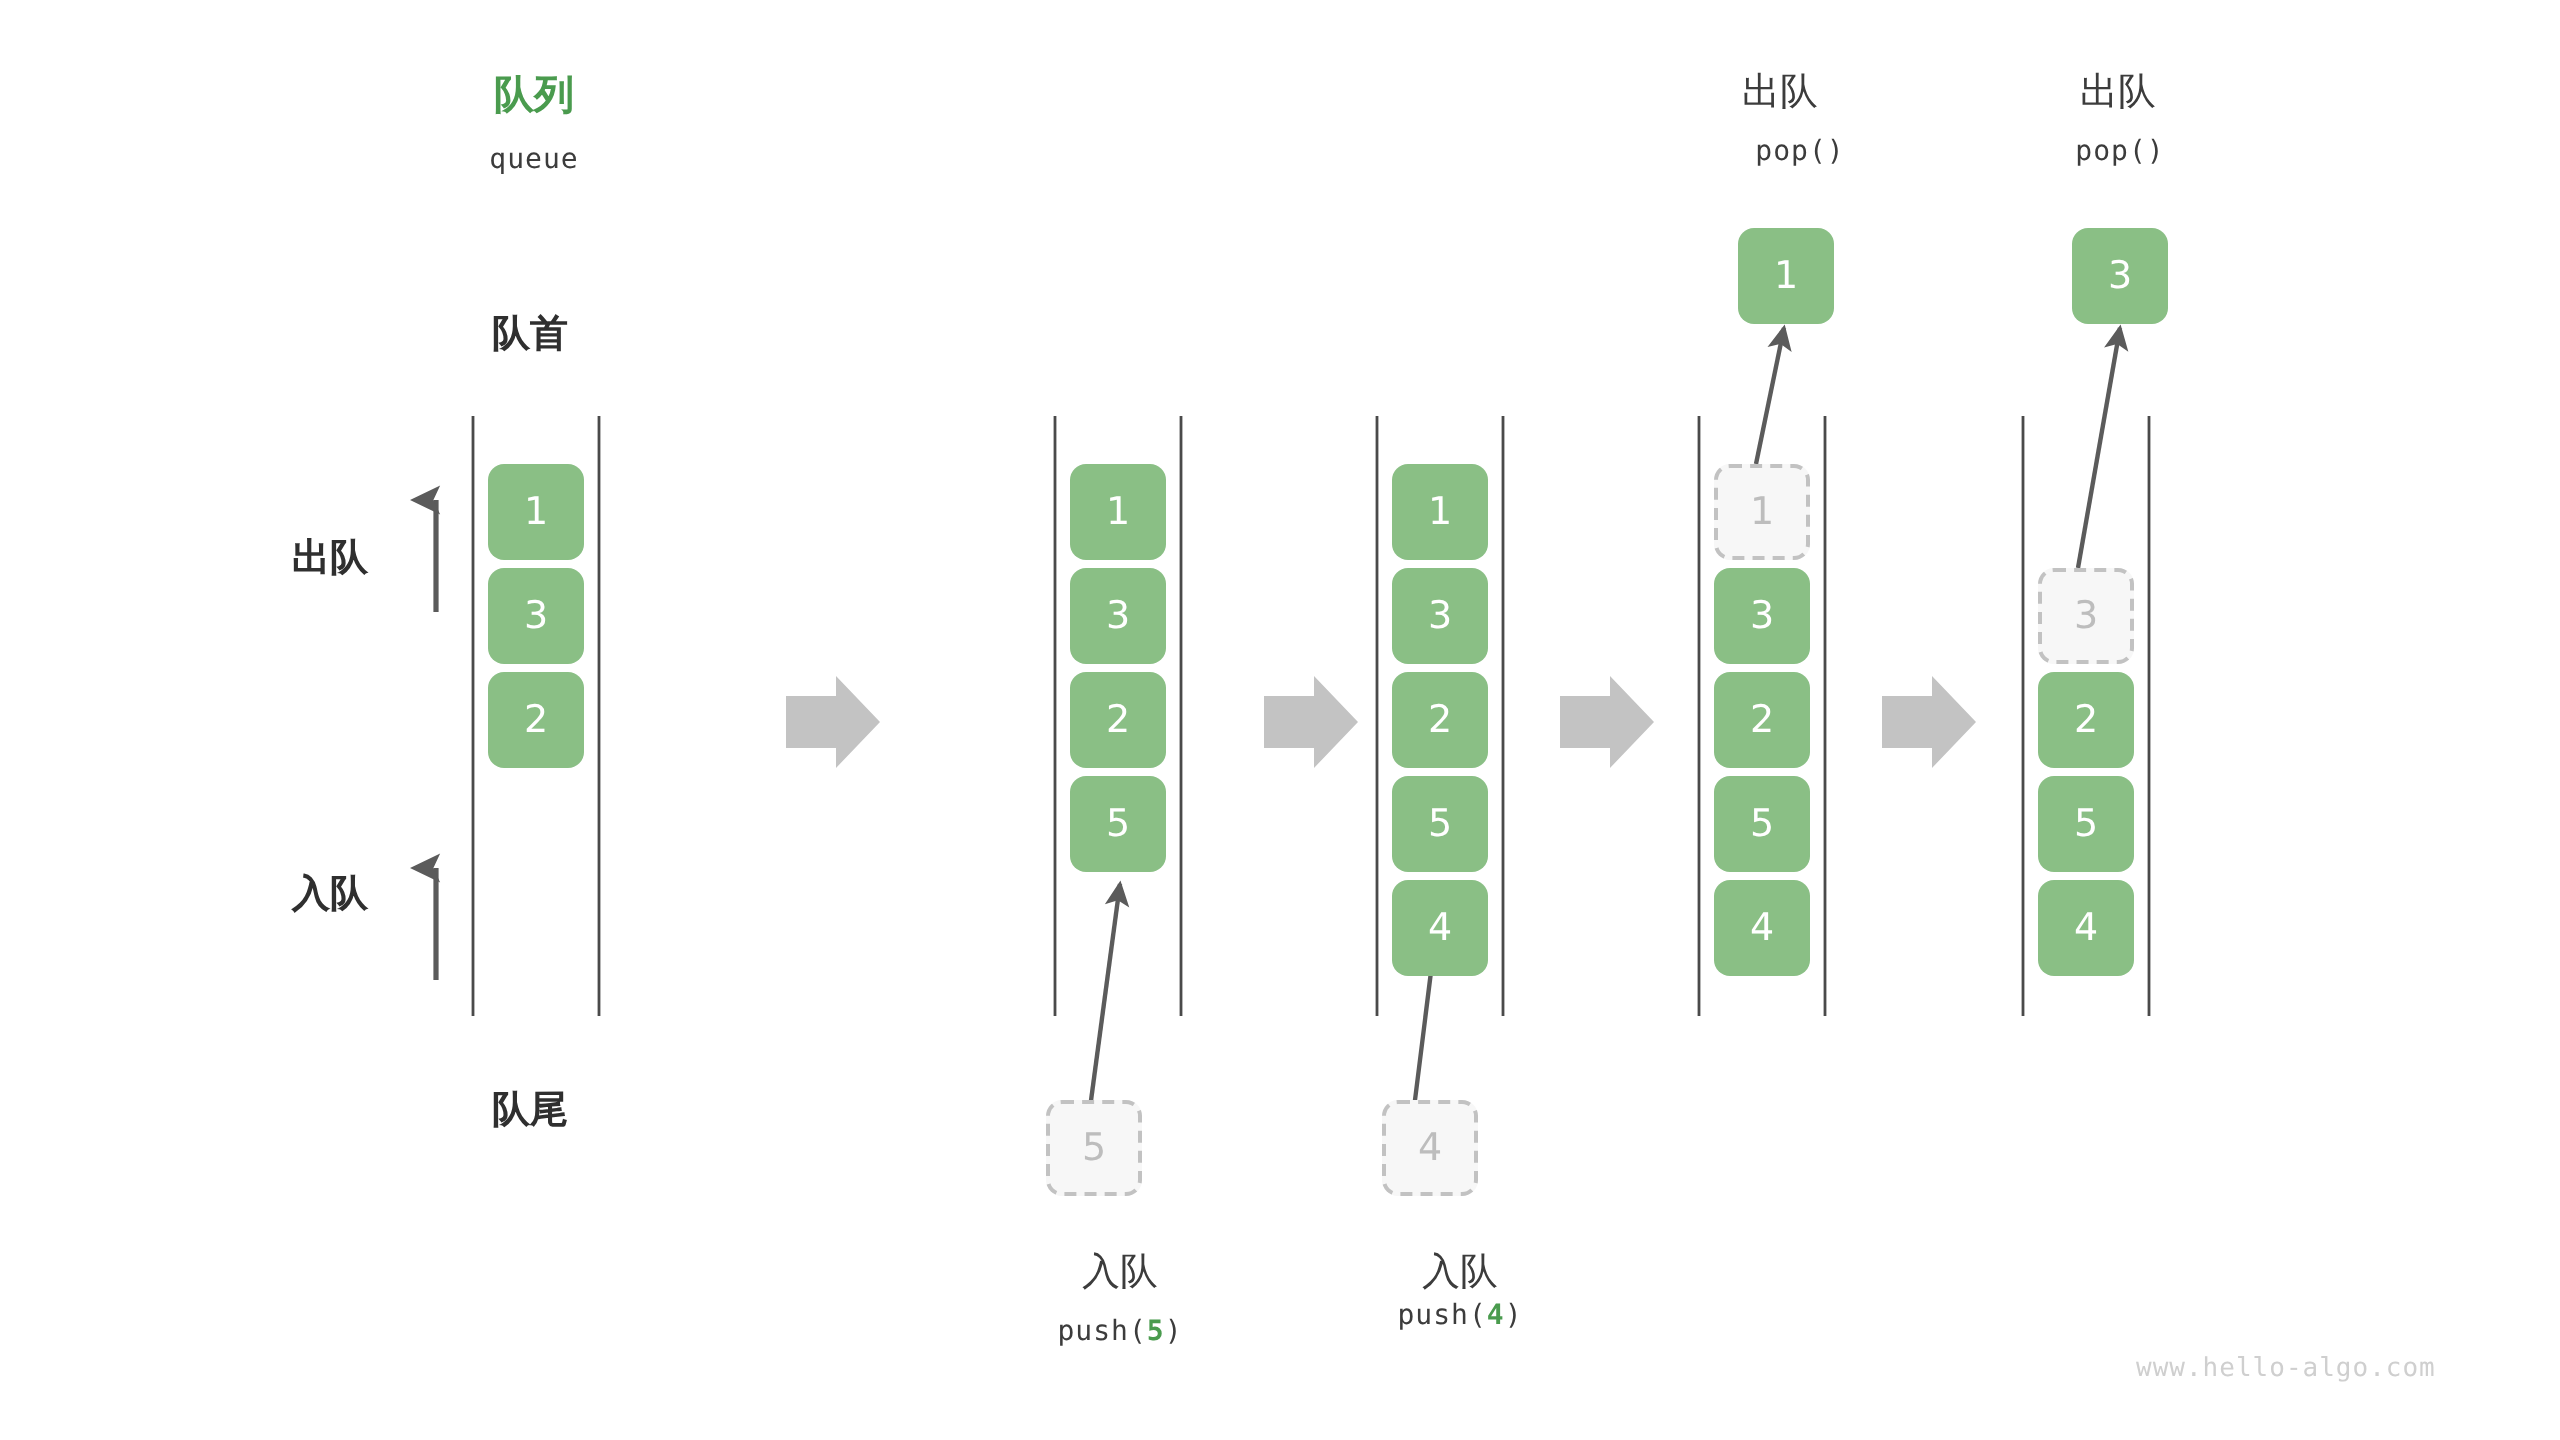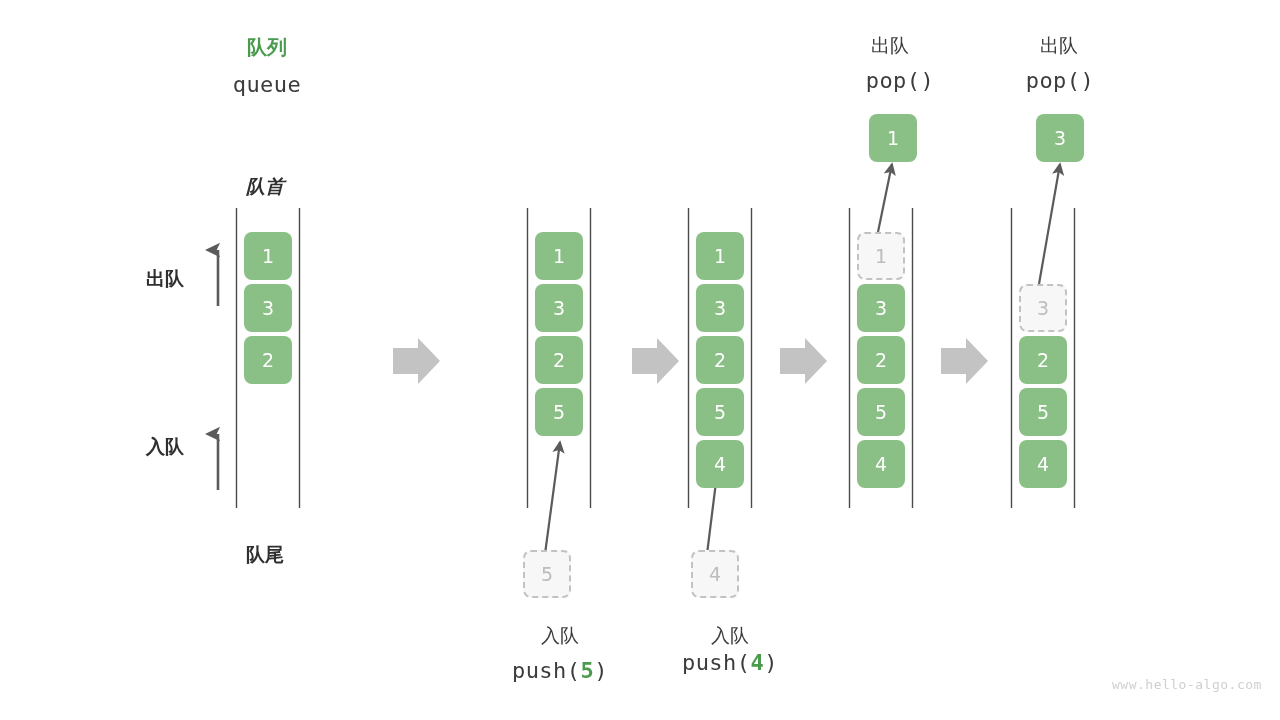--- a/index.html
+++ b/index.html
@@ -60,21 +60,21 @@
     font-size: 19px;
     font-weight: bold;
     color: #2f2f2f;
   }
   .lbl-cn {
     font-size: 19px;
     color: #3c3c3c;
   }
   .lbl-mono {
     font-family: "DejaVu Sans Mono", "Liberation Mono", monospace;
-    font-size: 22px;
+    font-size: 14px;
     color: #3c3c3c;
     letter-spacing: 0.5px;
   }
   .title-green {
     font-size: 20px;
     font-weight: bold;
     color: #4A9B4E;
   }
   .num-green { color: #4A9B4E; font-weight: bold; }
   .watermark {
@@ -134,21 +134,21 @@
       <line x1="545" y1="554" x2="560" y2="442" marker-end="url(#mk-thin)"></line>
       <line x1="707" y1="554" x2="721" y2="442" marker-end="url(#mk-thin)"></line>
       <line x1="878" y1="232" x2="892" y2="164" marker-end="url(#mk-thin)"></line>
       <line x1="1039" y1="284" x2="1060" y2="164" marker-end="url(#mk-thin)"></line>
     </g>
   </svg>
 
   <div class="lbl title-green center" style="left:267px; top:34px;">队列</div>
   <div class="lbl lbl-mono center" style="left:267px; top:72px;">queue</div>
 
-  <div class="lbl lbl-cn-bold center" style="left:265px; top:174px;font-style:italic;">队首</div>
+  <div class="lbl lbl-cn-bold center" style="left:265px; top:154px;">队首</div>
   <div class="lbl lbl-cn-bold center" style="left:265px; top:542px;font-family:Liberation Mono, monospace;">队尾</div>
 
   <div class="lbl lbl-cn-bold" style="left:146px; top:266px;">出队</div>
   <div class="lbl lbl-cn-bold" style="left:146px; top:434px;">入队</div>
 
   <div class="abs">
     <div class="cell" style="left:244px; top:232px;">1</div>
     <div class="cell" style="left:244px; top:284px;">3</div>
     <div class="cell" style="left:244px; top:336px;">2</div>
   </div>
@@ -188,15 +188,15 @@
   <div class="abs">
     <div class="cell ghost" style="left:1019px; top:284px;">3</div>
     <div class="cell" style="left:1019px; top:336px;">2</div>
     <div class="cell" style="left:1019px; top:388px;">5</div>
     <div class="cell" style="left:1019px; top:440px;">4</div>
     <div class="cell" style="left:1036px; top:114px;">3</div>
   </div>
   <div class="lbl lbl-cn center" style="left:1059px; top:33px;">出队</div>
   <div class="lbl lbl-mono center" style="left:1060px; top:68px;"><span>pop(</span><span class="num-green"></span><span>)</span></div>
 
-  <div class="lbl watermark" style="left:1112px; top:677px;text-align:right;">www.hello-algo.com</div>
+  <div class="lbl watermark" style="left:1068px; top:677px;text-align:right;">www.hello-algo.com</div>
 
 </div>
 
 </body></html>

